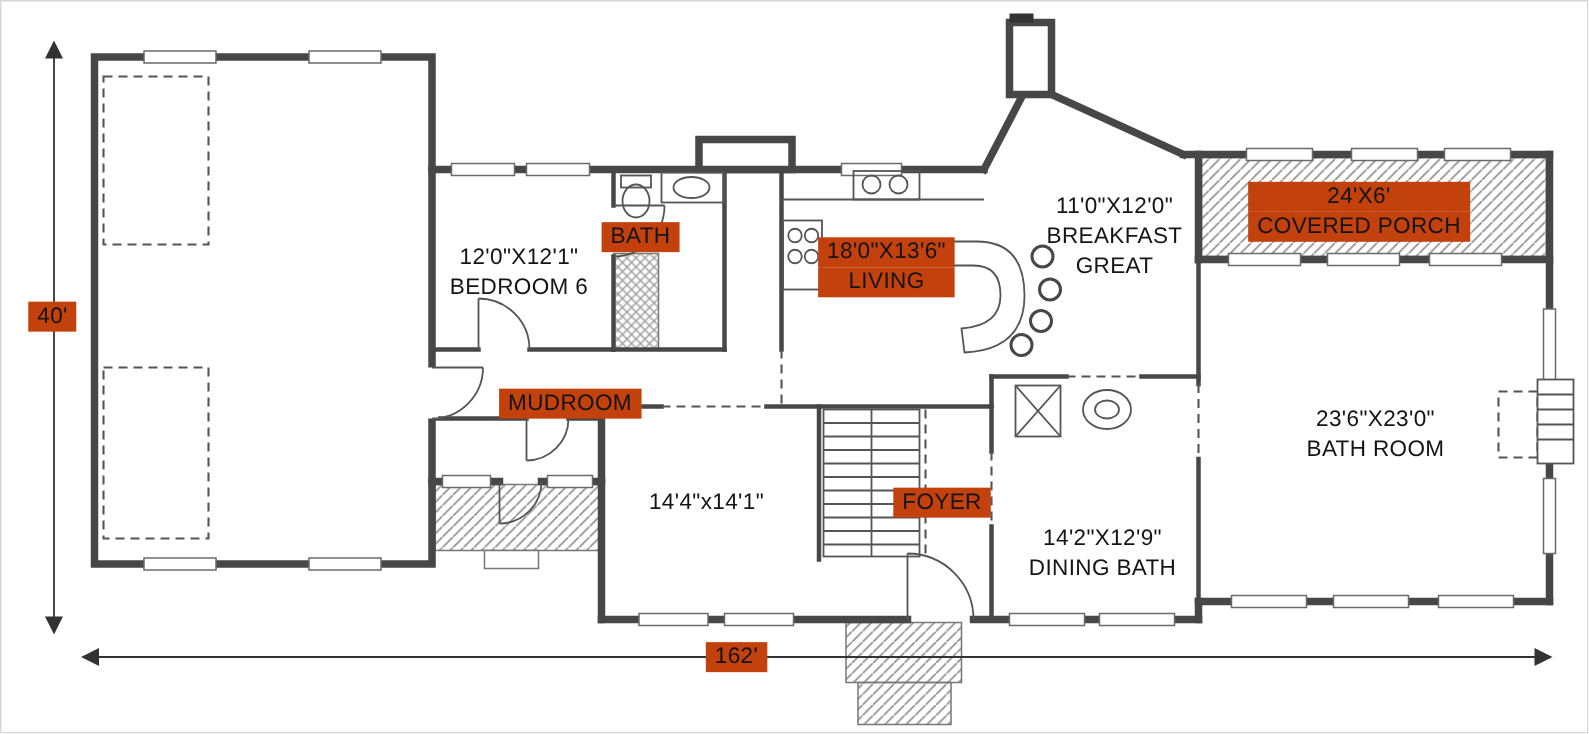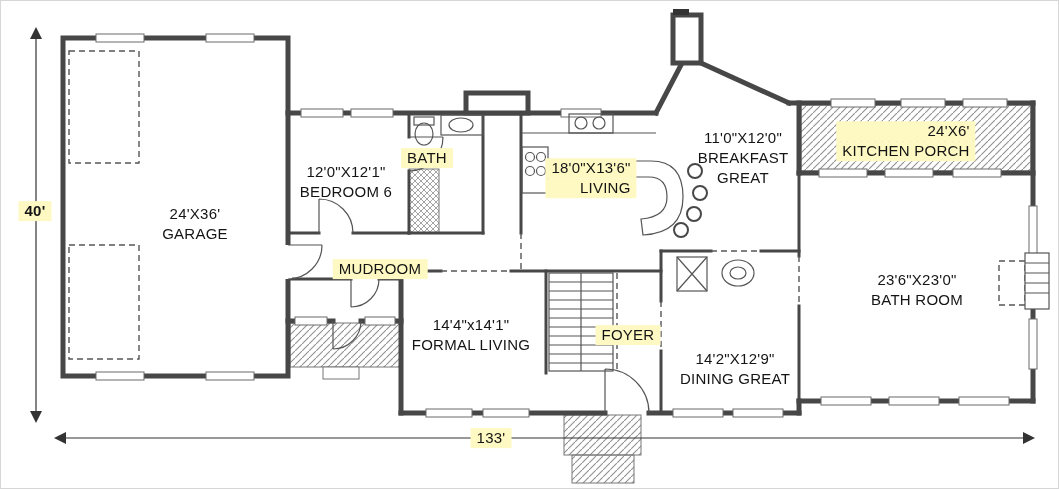--- a/index.html
+++ b/index.html
@@ -19,21 +19,21 @@
     text-align:center;
     font-size:15px;
     line-height:1.32;
     font-weight:500;
     color:#141414;
     letter-spacing:.25px;
     white-space:nowrap;
     pointer-events:none;
   }
   .lbl span{display:block;}
-  .bg{background:#fef9c3;padding:0 6px;text-align:right;}
+  .bg{background:#c2410c;padding:0 6px;}
   .wx{stroke:#474747;stroke-width:5;fill:none;stroke-linecap:square;}
   .wxf{stroke:#474747;stroke-width:5;fill:#ffffff;}
   .wi{stroke:#474747;stroke-width:3;fill:none;stroke-linecap:square;}
   .thin{stroke:#555;stroke-width:1.2;fill:none;}
   .thinf{stroke:#555;stroke-width:1.2;fill:#ffffff;}
   .dash{stroke:#555;stroke-width:1.4;fill:none;stroke-dasharray:6 4;}
   .win{fill:#ffffff;stroke:#6a6a6a;stroke-width:1;}
   .dim{stroke:#333;stroke-width:1.2;fill:none;}
   .dimarrow{fill:#333;stroke:none;}
 </style>
@@ -188,24 +188,20 @@
     <g>
       <path class="dim" d="M35,30 L35,418"></path>
       <polygon class="dimarrow" points="35,26 29,38 41,38"></polygon>
       <polygon class="dimarrow" points="35,422 29,410 41,410"></polygon>
       <path class="dim" d="M57,437 L1030,437"></path>
       <polygon class="dimarrow" points="53,437 65,431 65,443"></polygon>
       <polygon class="dimarrow" points="1034,437 1022,431 1022,443"></polygon>
     </g>
   </svg>
 
-  <div class="lbl" style="left:194px;top:223px;">
-    <span>24'X36'</span>
-    <span>GARAGE</span>
-  </div>
 
   <div class="lbl" style="left:345px;top:181px;">
     <span>12'0"X12'1"</span>
     <span>BEDROOM 6</span>
   </div>
 
   <div class="lbl" style="left:426px;top:157px;">
     <span class="bg">BATH</span>
   </div>
 
@@ -219,43 +215,42 @@
   </div>
 
   <div class="lbl" style="left:742px;top:157px;">
     <span>11'0"X12'0"</span>
     <span>BREAKFAST</span>
     <span>GREAT</span>
   </div>
 
   <div class="lbl" style="left:905px;top:140px;">
     <span class="bg">24'X6'</span>
-    <span class="bg">KITCHEN PORCH</span>
+    <span class="bg">COVERED PORCH</span>
   </div>
 
   <div class="lbl" style="left:916px;top:289px;">
     <span>23'6"X23'0"</span>
     <span>BATH ROOM</span>
   </div>
 
   <div class="lbl" style="left:470px;top:334px;">
     <span>14'4"x14'1"</span>
-    <span>FORMAL LIVING</span>
   </div>
 
   <div class="lbl" style="left:627px;top:334px;">
     <span class="bg">FOYER</span>
   </div>
 
   <div class="lbl" style="left:734px;top:368px;">
     <span>14'2"X12'9"</span>
-    <span>DINING GREAT</span>
-  </div>
-
-  <div class="lbl" style="left:34px;top:210px;font-weight:bold;">
+    <span>DINING BATH</span>
+  </div>
+
+  <div class="lbl" style="left:34px;top:210px;">
     <span class="bg">40'</span>
   </div>
 
   <div class="lbl" style="left:490px;top:437px;">
-    <span class="bg">133'</span>
+    <span class="bg">162'</span>
   </div>
 
 </div>
 
 </body></html>

